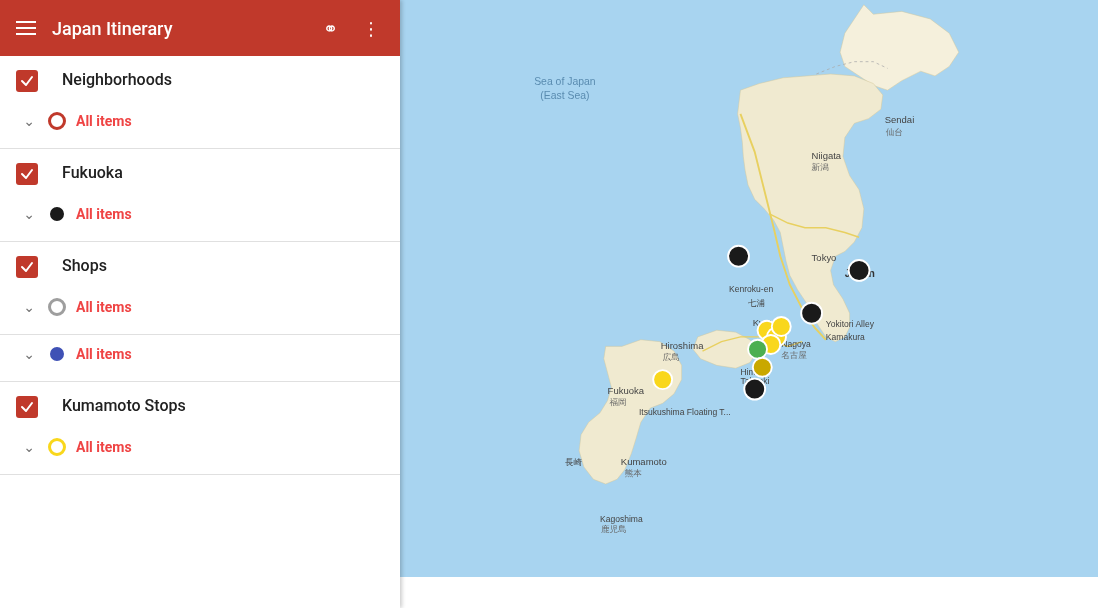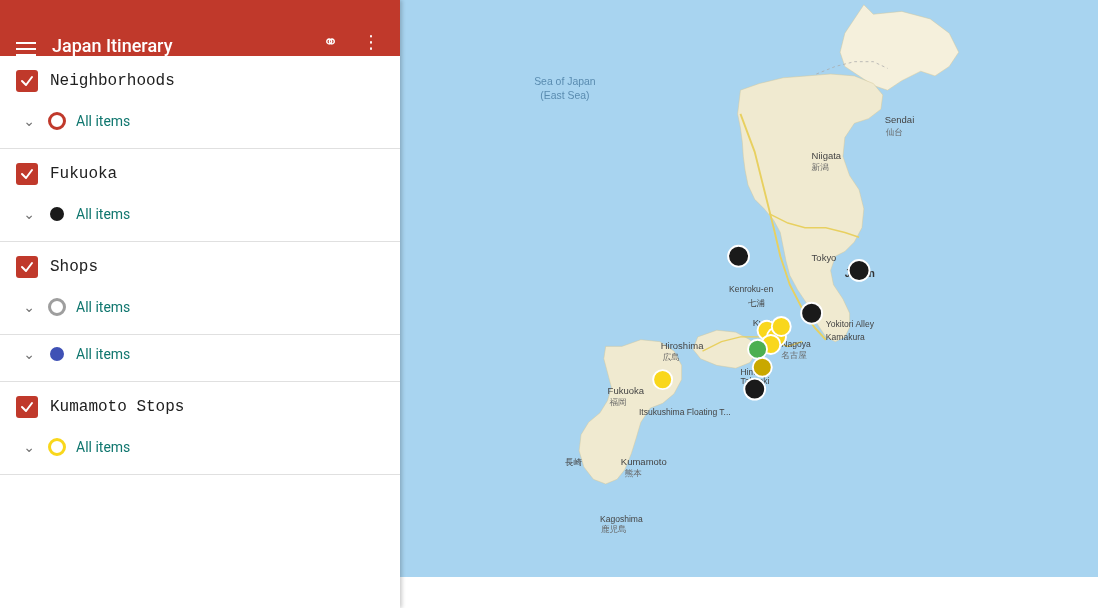--- a/index.html
+++ b/index.html
@@ -17,21 +17,21 @@
       box-shadow: 2px 0 4px rgba(0,0,0,0.2);
       z-index: 10;
     }
 
     
     .header {
       background: #c0392b;
       color: #fff;
       height: 56px;
       display: flex;
-      align-items: flex-end;
+      align-items: center;
       padding: 0 16px;
       gap: 16px;
       flex-shrink: 0;
     }
     .header-menu-icon {
       cursor: pointer;
       display: flex; flex-direction: column; gap: 4px;
     }
     .header-menu-icon span {
       display: block; width: 20px; height: 2px; background: #fff;
@@ -50,24 +50,22 @@
     }
 
     
     .section {
       border-bottom: 1px solid #e0e0e0;
       padding: 0;
     }
 
     .section-header {
       display: flex;
-      align-items: center;
       padding: 14px 16px 10px 16px;
-      gap: 12px;
-      font-family: Liberation Mono, monospace;
+      gap: 24px;
     }
 
     .checkbox {
       width: 22px;
       height: 22px;
       background: #c0392b;
       border-radius: 3px;
       display: flex; align-items: center; justify-content: center;
       flex-shrink: 0;
       cursor: pointer;
@@ -104,21 +102,22 @@
 
     .dot {
       width: 18px;
       height: 18px;
       border-radius: 50%;
       flex-shrink: 0;
     }
 
     .item-label {
       font-size: 14px;
-      color: #0f766e;
+      color: #ef4444;
+      font-weight: bold;
     }
 
     
     #map-area {
       flex: 1;
       height: 577px;
       position: relative;
       overflow: hidden;
       background: #a8d4f0;
     }

